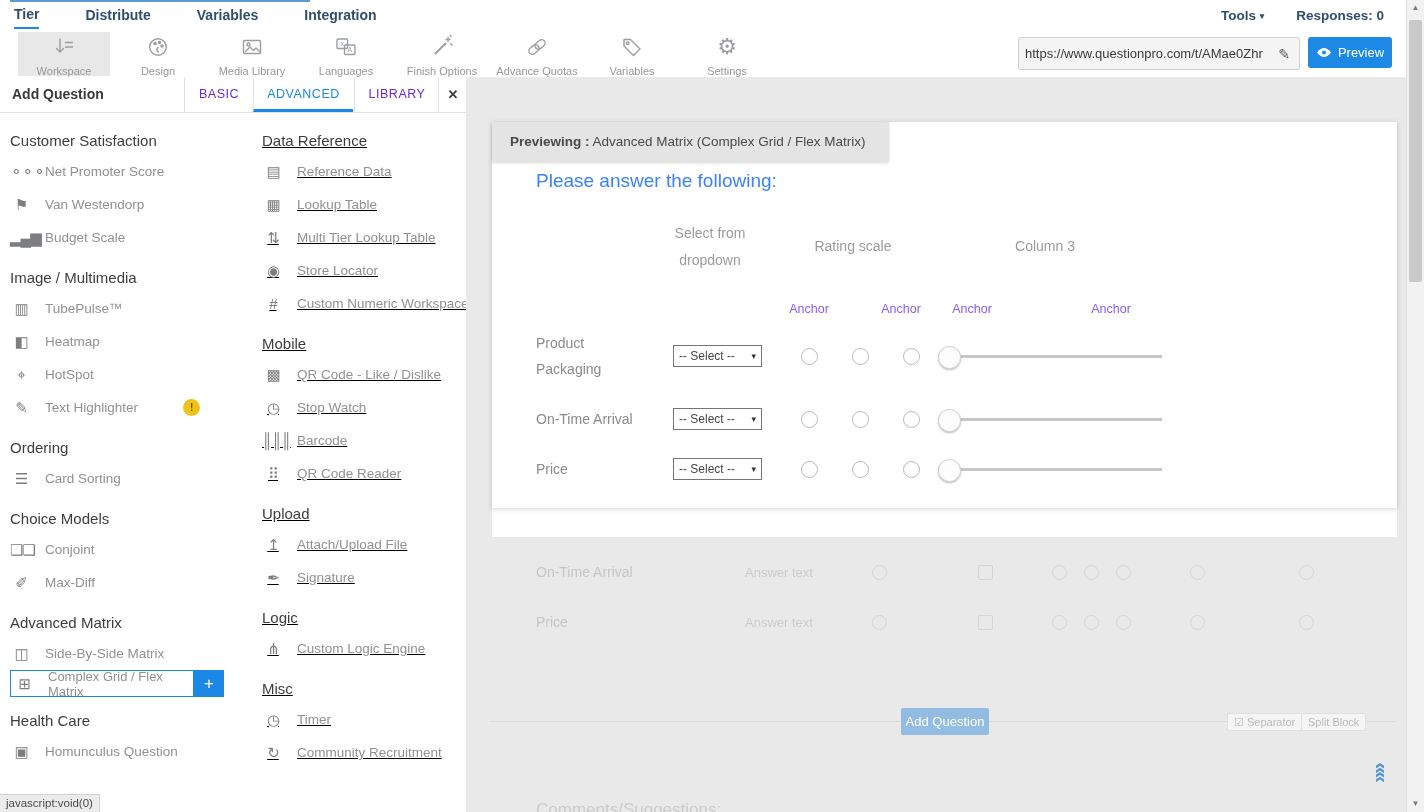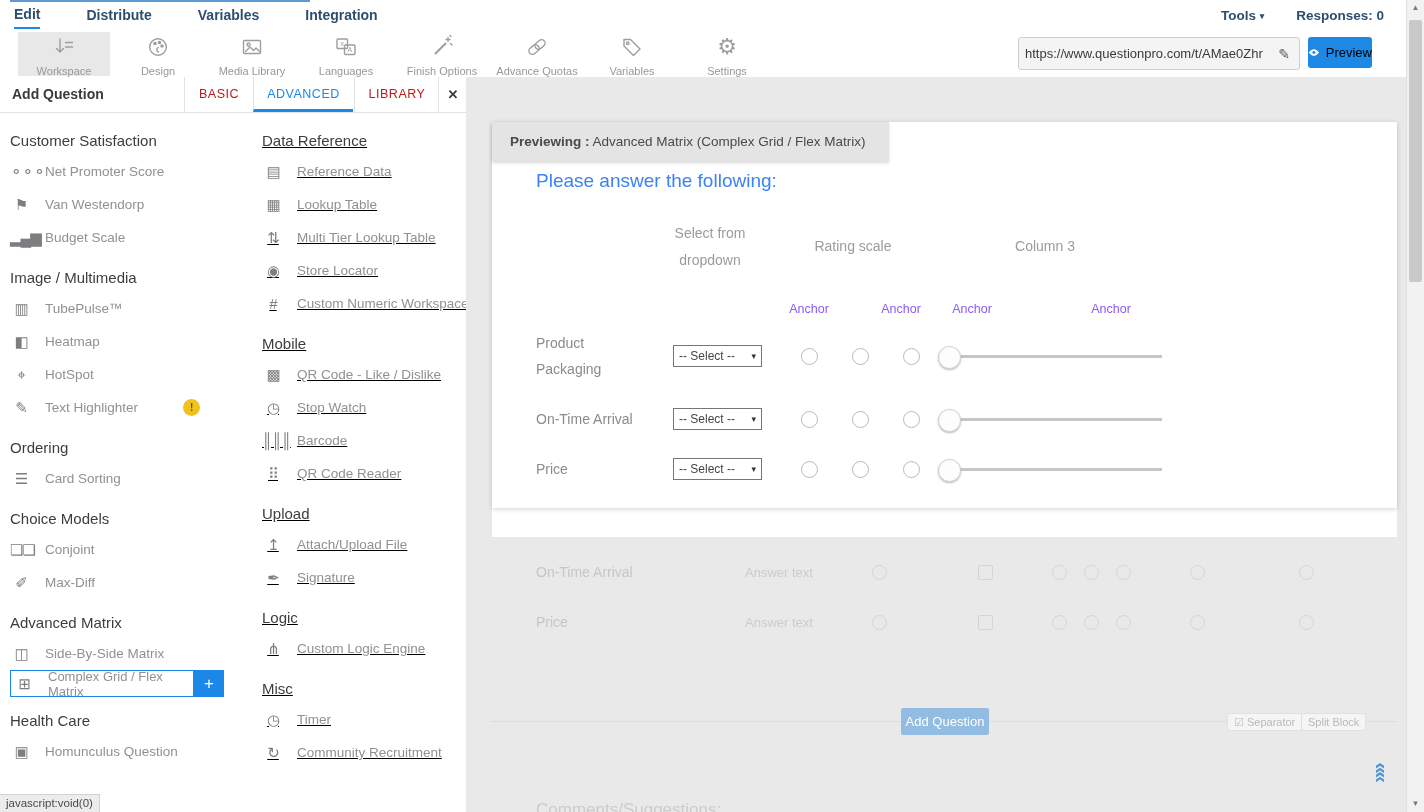--- a/index.html
+++ b/index.html
@@ -24,31 +24,31 @@
   .tool-item .tic{height:26px;margin-top:2px;}
   .tool-item .tlabel{font-size:11px;color:#96989b;margin-top:5px;}
   .tool-item.active{background:#e8e8e8;}
   .tool-item svg{stroke:#9b9ea1;fill:none;stroke-width:1.4;stroke-linecap:round;stroke-linejoin:round;}
   .gear-glyph{font-size:22px;color:#9b9ea1;line-height:26px;}
   #url-box{position:absolute;left:1018px;top:7px;width:280px;height:31px;background:#f4f4f4;
            border:1px solid #cfcfcf;border-radius:3px;display:flex;align-items:center;}
   #url-input{flex:1;border:none;background:transparent;font-size:13px;color:#3a3a3a;
              padding:0 6px;font-family:"Liberation Sans",sans-serif;outline:none;width:230px;}
   #url-edit{width:30px;text-align:center;color:#555;font-size:14px;cursor:pointer;}
-  #preview-btn{position:absolute;left:1308px;top:7px;width:64px;height:31px;background:#1e88e5;
-               border-radius:3px;color:#000000;font-size:13px;display:flex;align-items:center;
+  #preview-btn{position:absolute;left:1308px;top:7px;width:84px;height:31px;background:#1e88e5;
+               border-radius:3px;color:#ffffff;font-size:13px;display:flex;align-items:center;
                justify-content:center;gap:6px;cursor:pointer;}
 
   
   #panel{position:absolute;left:0;top:77px;width:466px;height:735px;background:#fff;
          border-right:1px solid #d4d4d4;}
   #panel-header{position:absolute;left:0;top:0;width:466px;height:35px;border-bottom:1px solid #e2e2e2;}
   #panel-title{position:absolute;left:12px;top:0;line-height:35px;font-size:14px;font-weight:bold;color:#3a3a3a;}
   .tab{position:absolute;top:0;height:35px;line-height:35px;text-align:center;font-size:12.5px;
-       letter-spacing:.5px;color:#b91c1c;border-left:1px solid #e2e2e2;cursor:pointer;}
+       letter-spacing:.5px;color:#6d28d9;border-left:1px solid #e2e2e2;cursor:pointer;}
   .tab.active{color:#1b87e6;border-bottom:3px solid #1b87e6;box-sizing:border-box;}
   #tab-close{position:absolute;left:438px;top:0;width:28px;height:35px;line-height:35px;text-align:center;
              border-left:1px solid #e2e2e2;color:#3a3a3a;font-size:13px;font-weight:bold;cursor:pointer;}
   .col{position:absolute;top:40px;}
   #col1{left:10px;width:228px;}
   #col2{left:262px;width:218px;text-decoration:underline;}
   .sec-h{font-size:15px;color:#3d3d3c;margin:15px 0 6px 0;}
   .q-item{height:33px;display:flex;align-items:center;gap:13px;color:#8f9193;font-size:13.5px;cursor:pointer;}
   .q-item .ic{width:22px;text-align:center;font-size:15px;color:#7c7e81;letter-spacing:-1px;flex:0 0 22px;}
   [data-name="budget-scale-icon"]{font-size:11px}
@@ -108,21 +108,21 @@
   
   #status-bar{position:absolute;left:0;bottom:0;height:17px;background:#ececec;border:1px solid #d2d2d2;
               border-left:none;border-bottom:none;font-size:11.5px;color:#4a4a4a;line-height:17px;padding:0 6px;}
 </style>
 </head>
 <body>
 
 <div id="topbar" data-name="top-nav-bar">
   <div id="top-loading-bar" data-name="top-accent-bar"></div>
   <div class="navlinks" data-name="top-nav-links">
-    <span class="navlink active" data-name="nav-edit">Edit</span>
+    <span class="navlink active" data-name="nav-edit">Tier</span>
     <span class="navlink" data-name="nav-distribute">Distribute</span>
     <span class="navlink" data-name="nav-analytics">Variables</span>
     <span class="navlink" data-name="nav-integration">Integration</span>
   </div>
   <div class="nav-right" data-name="top-nav-right">
     <span data-name="tools-dropdown">
       <span data-name="tools-label">Tools</span>
       <span class="caret" data-name="tools-caret-icon">▾</span>
     </span>
     <span data-name="responses-count">Responses: 0</span>

